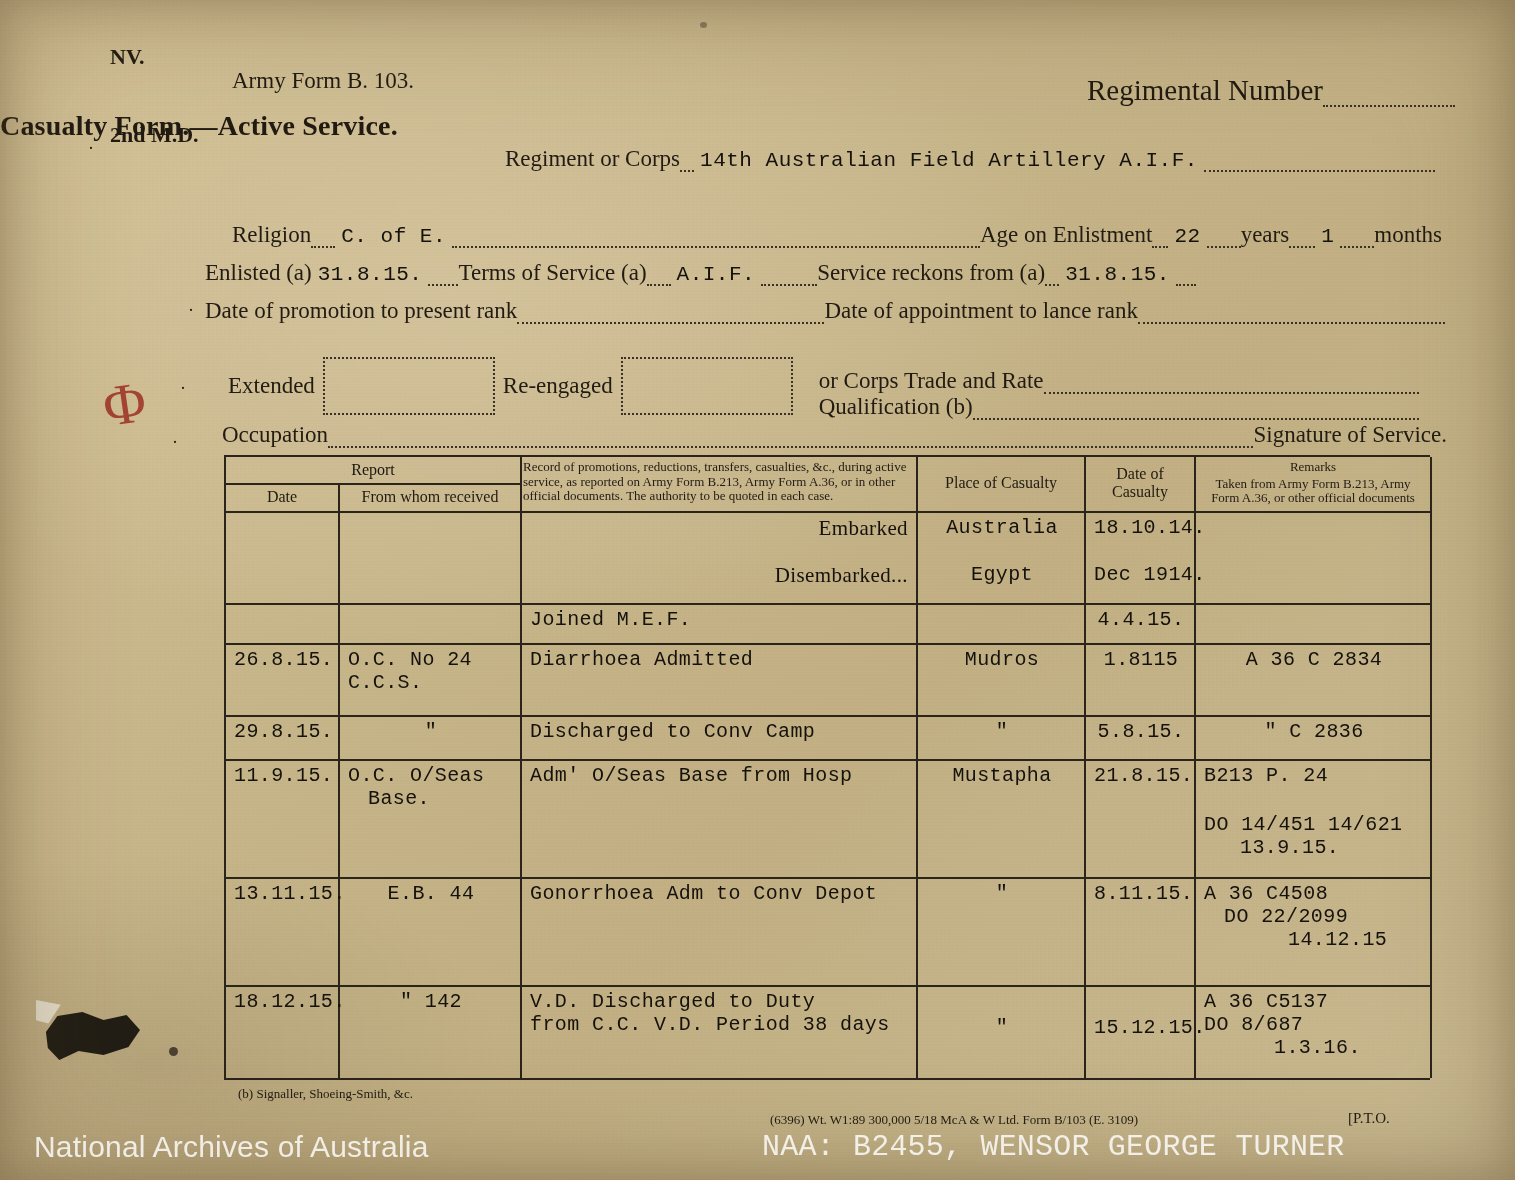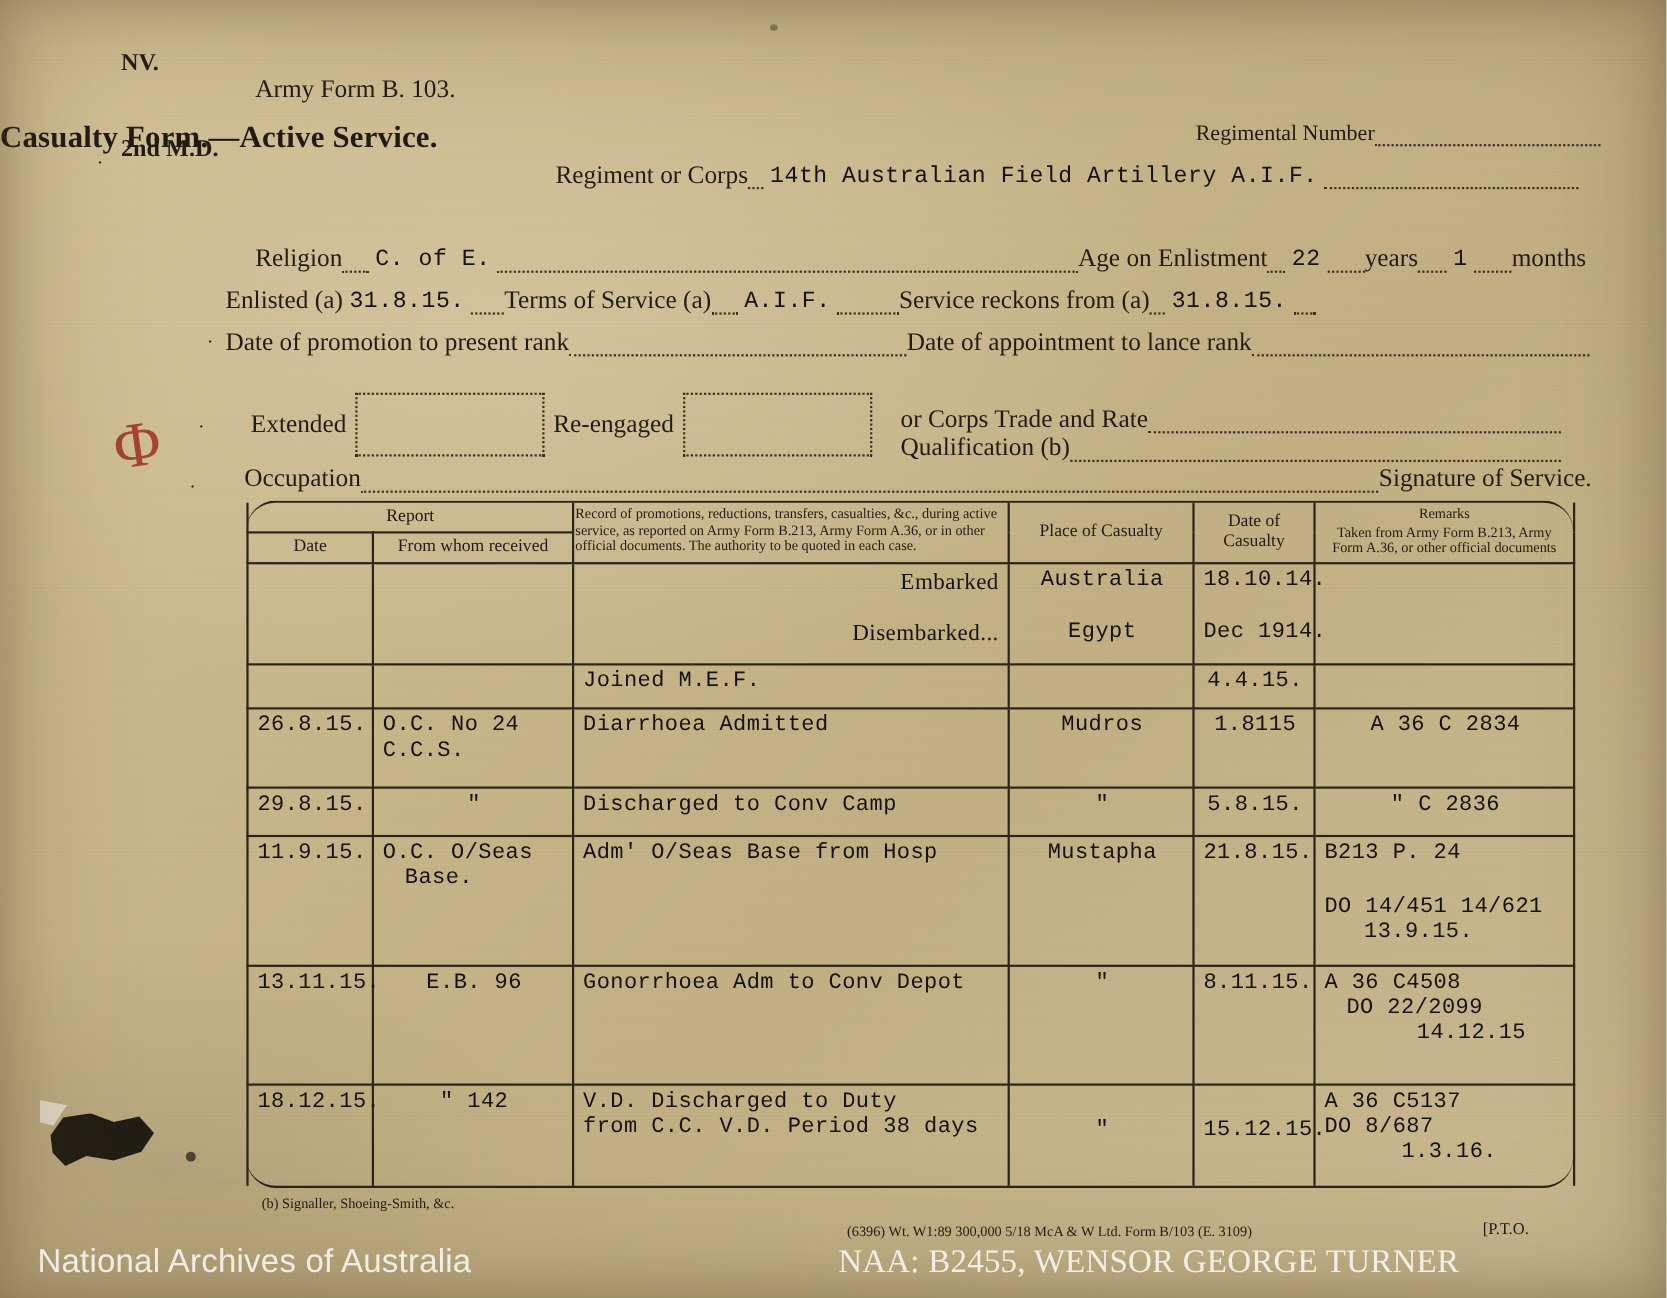--- a/index.html
+++ b/index.html
@@ -71,22 +71,22 @@
   #md {
     position: absolute; left: 110px; top: 122px;
     font-size: 22px; font-weight: 700;
   }
   #armyform {
     position: absolute; left: 232px; top: 68px;
     font-size: 23px;
   }
   #regno {
     position: absolute; left: 1087px; top: 74px; right: 60px;
-    font-size: 20px;
-    display: flex; align-items: flex-end; margin-top: 36px;
+    font-size: 29px;
+    display: flex; align-items: flex-end;
   }
   #title {
     position: absolute; left: 0; right: 0; top: 110px;
     text-align: left;
     font-size: 28px;
     font-weight: bold;
     letter-spacing: .2px;
   }
   .line {
     position: absolute;
@@ -133,21 +133,20 @@
   }
 
   
   #table {
     position: absolute;
     left: 224px;
     top: 455px;
     width: 1206px;
     border-top: 2px solid #2b241a;
     border-bottom: 2px solid #2b241a;
-    border-radius: 27px;
   }
   table {
     border-collapse: collapse;
     width: 100%;
     table-layout: fixed;
   }
   th, td {
     border-left: 2px solid #2b241a;
     border-right: 2px solid #2b241a;
     vertical-align: top;
@@ -245,21 +244,21 @@
     font-size: 30px;
     color: rgba(255,255,255,.82);
     font-family: "Liberation Sans", sans-serif;
     letter-spacing: .2px;
   }
   #wm-right {
     position: absolute;
     left: 762px; bottom: 16px;
     font-size: 30px;
     color: rgba(255,255,255,.82);
-    font-family: Liberation Serif, serif;
+    font-family: Liberation Mono, monospace;
     letter-spacing: .2px;
   }
 </style>
 </head>
 <body>
 
 <div class="page">
 
   <div class="grain"></div>
 
@@ -444,21 +443,21 @@
           <td class="c">21.8.15.</td>
           <td class="l">
             <span class="sub">B213 P. 24</span>
             <span class="sub" style="margin-top:26px">DO 14/451 14/621</span>
             <span class="sub indent2">13.9.15.</span>
           </td>
         </tr>
 
         <tr class="ruled" style="height:108px">
           <td class="c">13.11.15.</td>
-          <td class="c">E.B. 96</td>
+          <td class="c">E.B. 44</td>
           <td class="l">Gonorrhoea Adm to Conv Depot</td>
           <td class="c">"</td>
           <td class="c">8.11.15.</td>
           <td class="l">
             <span class="sub">A 36 C4508</span>
             <span class="sub indent1">DO 22/2099</span>
             <span class="sub indent2" style="padding-left:84px">14.12.15</span>
           </td>
         </tr>
 

